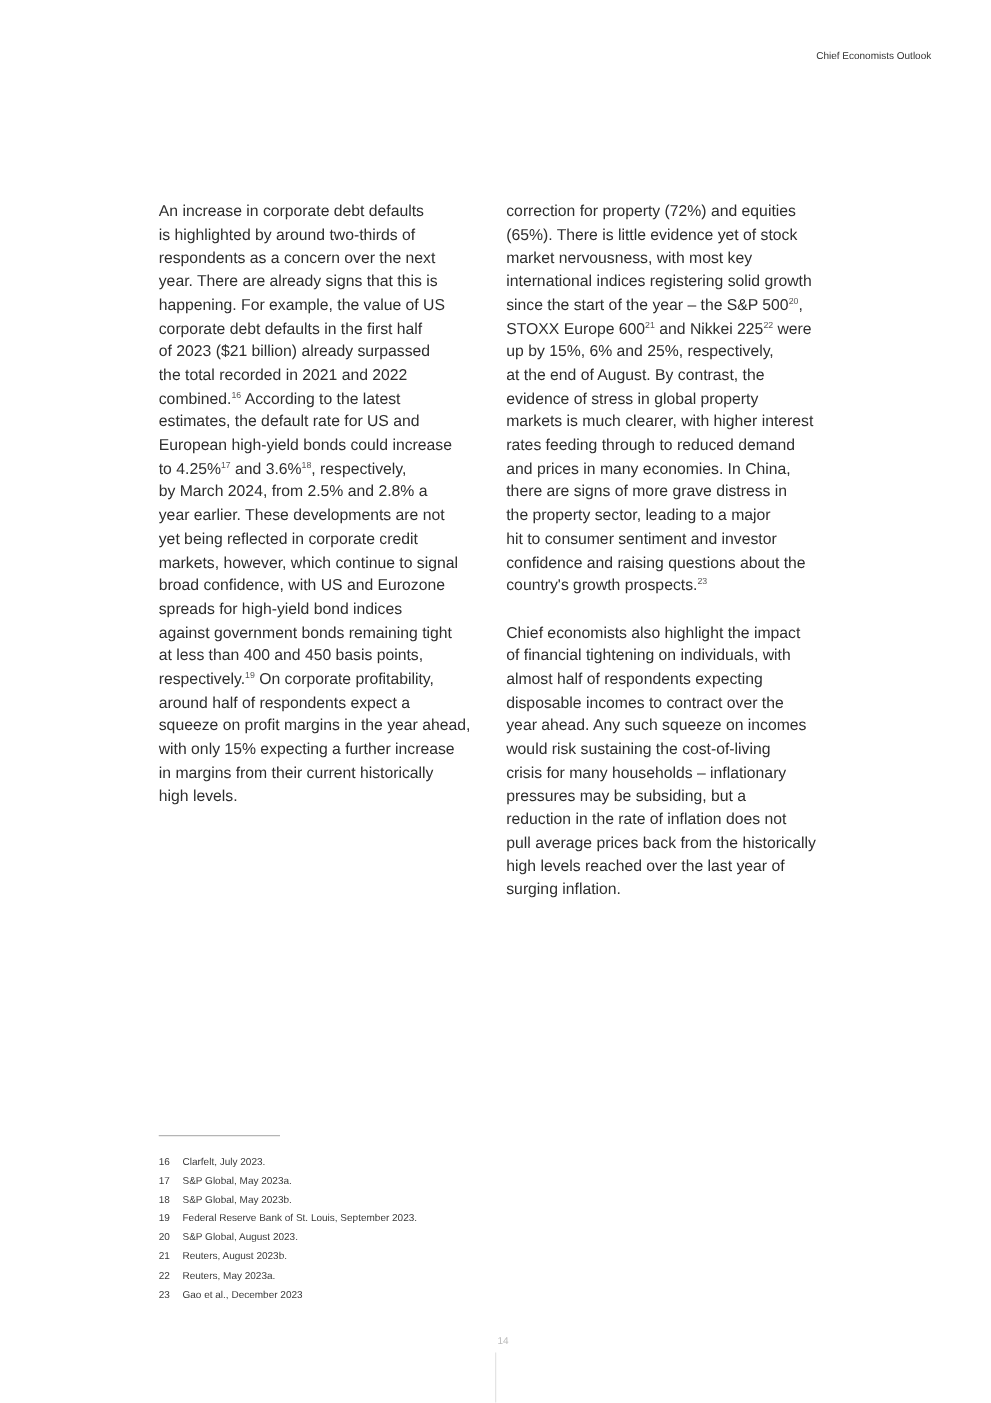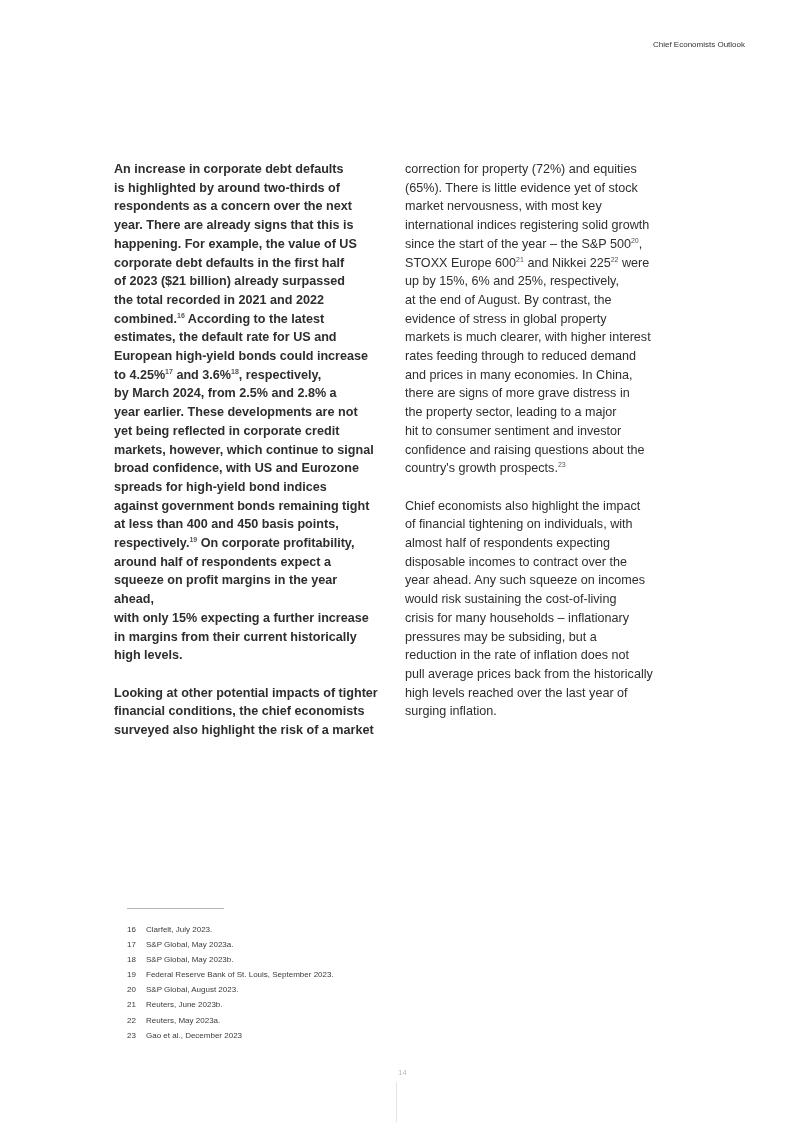--- a/index.html
+++ b/index.html
@@ -1,20 +1,20 @@
 <!DOCTYPE html>
 <html><head>
 <meta charset="utf-8">
 <style>
   html, body { margin: 0; padding: 0; background: #ffffff; }
   body { width: 793px; height: 1122px; position: relative; overflow: hidden;
          font-family: "Liberation Sans", sans-serif; color: #2b2b2b; }
   .running-head { position: absolute; top: 40px; right: 48px; font-size: 8px; color: #333; }
   .col { position: absolute; top: 160px; width: 264px; font-size: 12.6px; line-height: 18.7px; color: #2e2e2e; }
-  .col.left { left: 114px; font-weight: bold; }
+  .col.left { left: 127px; }
   .col.right { left: 405px; }
   .col p { margin: 0 0 18.7px 0; white-space: pre-line; }
   sup { font-size: 7px; vertical-align: 5px; line-height: 0; color: #555; }
   .fn-rule { position: absolute; top: 908px; left: 127px; width: 97px; border-top: 1px solid #b5b5b5; }
   .footnotes { position: absolute; top: 922px; left: 127px; font-size: 8px; line-height: 15.1px; color: #3a3a3a; }
   .fn { display: flex; }
   .fn-num { width: 19px; }
   .page-num { position: absolute; top: 1068px; left: 398px; font-size: 8px; color: #bbb; }
   .page-line { position: absolute; top: 1082px; left: 396px; height: 40px; border-left: 1px solid #e4e4e4; }
 </style>
@@ -43,23 +43,20 @@
 broad confidence, with US and Eurozone
 spreads for high-yield bond indices
 against government bonds remaining tight
 at less than 400 and 450 basis points,
 respectively.<sup>19</sup> On corporate profitability,
 around half of respondents expect a
 squeeze on profit margins in the year ahead,
 with only 15% expecting a further increase
 in margins from their current historically
 high levels.</p>
-  <p>Looking at other potential impacts of tighter
-financial conditions, the chief economists
-surveyed also highlight the risk of a market</p>
 </div>
 
 <div class="col right">
   <p>correction for property (72%) and equities
 (65%). There is little evidence yet of stock
 market nervousness, with most key
 international indices registering solid growth
 since the start of the year – the S&amp;P 500<sup>20</sup>,
 STOXX Europe 600<sup>21</sup> and Nikkei 225<sup>22</sup> were
 up by 15%, 6% and 25%, respectively,
@@ -105,21 +102,21 @@
   <div class="fn">
       <span class="fn-num">19</span>
       <span>Federal Reserve Bank of St. Louis, September 2023.</span>
     </div>
   <div class="fn">
       <span class="fn-num">20</span>
       <span>S&amp;P Global, August 2023.</span>
     </div>
   <div class="fn">
       <span class="fn-num">21</span>
-      <span>Reuters, June 2023b.</span>
+      <span>Reuters, August 2023b.</span>
     </div>
   <div class="fn">
       <span class="fn-num">22</span>
       <span>Reuters, May 2023a.</span>
     </div>
   <div class="fn">
       <span class="fn-num">23</span>
       <span>Gao et al., December 2023</span>
     </div>
 </div>

